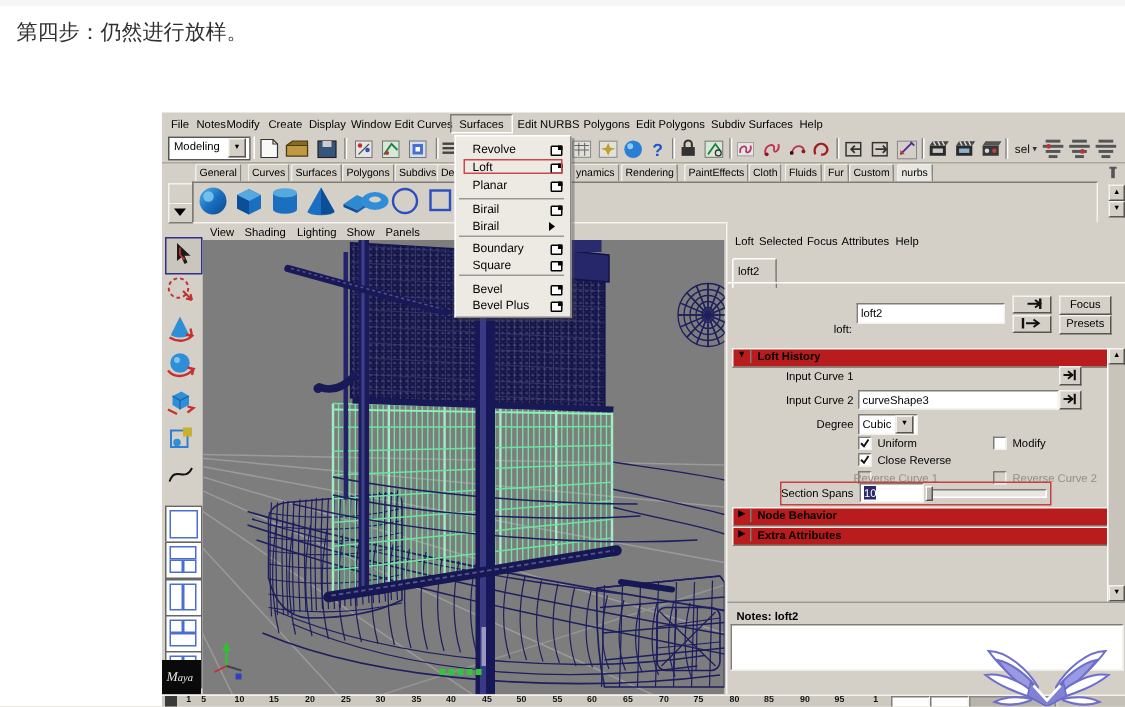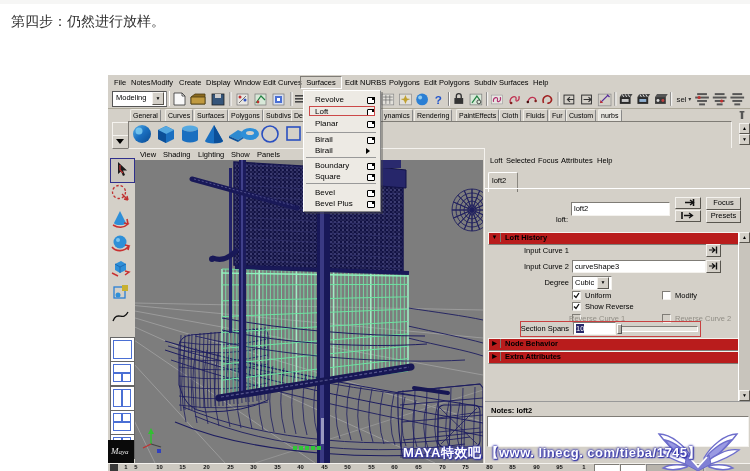--- a/index.html
+++ b/index.html
@@ -622,21 +622,21 @@
     <div class="btn" style="left:112px;top:129px;width:10px;height:10px;font-size:5px;line-height:9px">▼</div>
     <div class="cb" style="left:87px;top:143px"><svg width="7" height="7">
           <path d="M1 3.5 L3 5.5 L6 1" stroke="#111" stroke-width="1.3" fill="none"></path>
         </svg></div>
       <div class="lbl" style="left:100px;top:143px">Uniform</div>
     <div class="cb" style="left:177px;top:143px"></div>
       <div class="lbl" style="left:190px;top:143px">Modify</div>
     <div class="cb" style="left:87px;top:154px"><svg width="7" height="7">
           <path d="M1 3.5 L3 5.5 L6 1" stroke="#111" stroke-width="1.3" fill="none"></path>
         </svg></div>
-      <div class="lbl" style="left:100px;top:154px">Show Reverse</div>
+      <div class="lbl" style="left:100px;top:154px">Close Reverse</div>
     <div class="cb" style="left:87px;top:166px;background:#d4d0c8"></div>
       <div class="lbl" style="left:84px;top:166px;color:#918e86">Reverse Curve 1</div>
     <div class="cb" style="left:177px;top:166px;background:#d4d0c8"></div>
       <div class="lbl" style="left:190px;top:166px;color:#918e86">Reverse Curve 2</div>
     <div style="position:absolute;left:35px;top:173px;width:179px;height:14px;border:1px solid #c84040"></div>
     <div class="lbl" style="left:20px;top:176px;width:64px;text-align:right">Section Spans</div>
     <div class="field" style="left:88px;top:174px;width:39px;height:10px"><span style="background:#2a2a6a;color:#fff">10</span></div>
     <div style="position:absolute;left:132px;top:178px;width:79px;height:4px;background:#e8e6e0;border:1px solid #7f7c76;border-right-color:#fff;border-bottom-color:#fff"></div>
     <div style="position:absolute;left:132px;top:176px;width:3px;height:8px;background:#b8b4ac;border:1px solid #fff;border-right-color:#555;border-bottom-color:#555"></div>
     <div class="secbar" style="top:190px"><div class="secarrow">▶</div><span style="margin-left:16px">Node Behavior</span></div>
@@ -708,14 +708,13 @@
       <path d="M45 35 C36 32 24 28 14 20 C26 18 40 26 46 32 Z" fill="#fff"></path>
       <path d="M63 34 C70 28 84 18 94 4 C82 4 68 16 61 28 Z" fill="#fff"></path>
       <path d="M63 34 C68 30 80 22 88 10 C78 12 66 22 61 30 Z"></path>
       <path d="M65 35 C74 32 86 28 96 20 C84 18 70 26 64 32 Z" fill="#fff"></path>
       <path d="M44 37 C36 40 28 41 20 38 C29 33 40 35 45 36 Z" fill="#fff"></path>
       <path d="M66 37 C74 40 82 41 90 38 C81 33 70 35 65 36 Z" fill="#fff"></path>
     </g>
     <path d="M44 25 L55 38 L66 25 L68 34 L55 41 L42 34 Z" fill="#8080d5" stroke="#6a6ac8" stroke-width="1"></path>
     <path d="M46 27 L55 37 L64 27" fill="none" stroke="#fff" stroke-width="1.8"></path>
   </svg>
-  <div id="wm" class="t">MAYA特效吧 【www. linecg. com/tieba/1745】</div>
 </div>
 
 </body></html>

